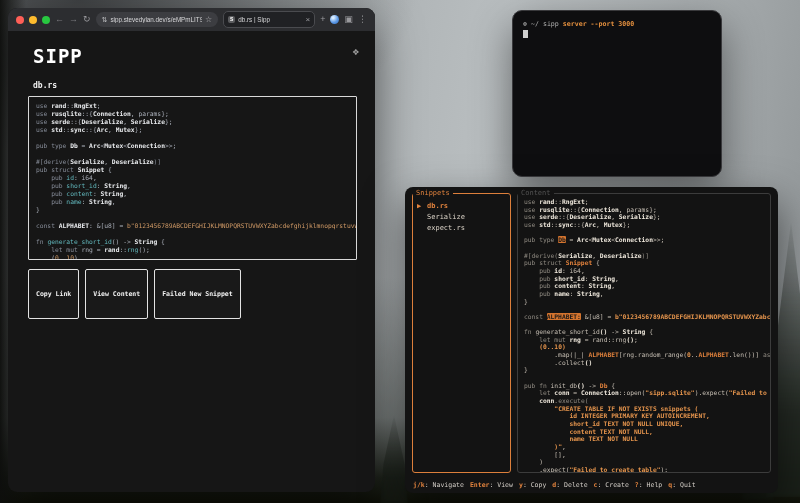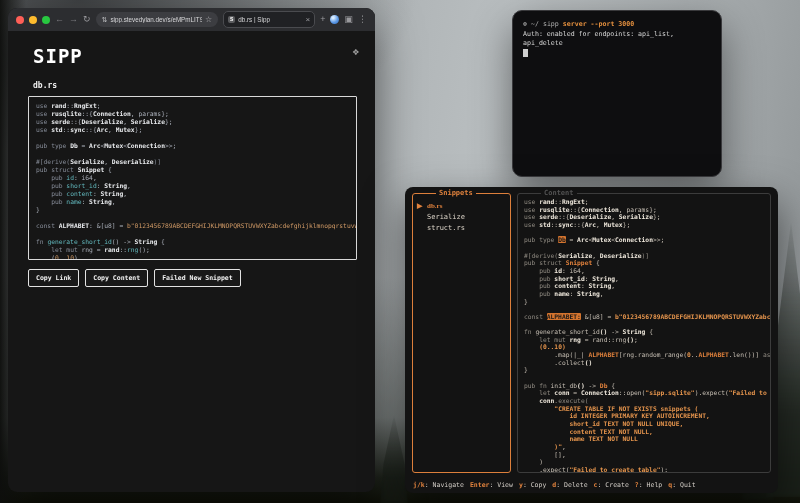--- a/index.html
+++ b/index.html
@@ -49,42 +49,42 @@
   .snipname { color:#f0f0f0; font-size:8px; font-weight:bold; margin:14px 0 6px 5px; }
   .codebox { border:1px solid #d9d9d9; border-radius:1px; padding:5px 7px; height:164px; overflow:hidden; }
   .cl { white-space:pre; }
   .web-code { color:#a9aeb8; font-size:6.3px; line-height:8px; }
   .web-code .tk-k { color:#868c98; }
   .web-code .tk-w { color:#e9ebee; font-weight:bold; }
   .web-code .tk-t { color:#62b8bd; }
   .web-code .tk-o { color:#d19a66; }
   .btnrow { margin-top:9px; display:flex; gap:6px; }
   .btnrow button { font-family:"DejaVu Sans Mono", monospace; font-size:6.5px; font-weight:bold; color:#f2f2f2;
-    background:#191919; border:1px solid #e3e3e3; border-radius:2px; padding:4px 7px; }
+    background:#191919; border:1px solid #e3e3e3; border-radius:2px; padding:20px 7px; }
 
   
   .terminal { position:absolute; left:500px; top:10px; width:210px; height:167px; background:#0e0e10;
     border:1px solid #39393c; border-radius:10px; box-shadow:0 16px 40px rgba(0,0,0,.45);
     padding:9px 10px; font-family:"DejaVu Sans Mono", monospace; font-size:6.6px; line-height:9.6px; color:#d8d8d8;margin-left:12px; }
   .pglyph { color:#b5b5b5; } .ppath, .papp { color:#aeaeae; }
   .pcmd { color:#e6913f; font-weight:bold; }
   .cursor { display:inline-block; width:4.5px; height:7.5px; background:#cfcfcf; vertical-align:middle; }
 
   
   .tui { position:absolute; left:405px; top:187px; width:373px; height:306px; background:#131313;
     border-radius:8px; box-shadow:0 16px 40px rgba(0,0,0,.55); font-family:"DejaVu Sans Mono", monospace; }
   .panel { position:absolute; border-radius:3px; }
   .panel.left { left:7px; top:6px; width:99px; bottom:20px; border:1.5px solid #dd7f3b; }
   .panel.right { left:112px; top:6px; right:7px; bottom:20px; border:1px solid #3c3c3c; }
-  .ptitle { position:absolute; top:-5px; left:23px; background:#131313; padding:0 3px; font-size:7px; font-weight:bold; }
+  .ptitle { position:absolute; top:-5px; left:0; background:#131313; padding:0 3px; font-size:7px; font-weight:normal; }
   .ptitle.orange { color:#e0823d; }
   .ptitle.dimt { color:#525252; }
   .slist { padding:7px 4px; font-size:7px; line-height:11px; color:#ded6ca; }
   .sitem .arrow { display:inline-block; width:10px; color:#e0823d; }
-  .sitem.sel { color:#e0823d; font-weight:bold;font-family:Liberation Serif, serif; }
+  .sitem.sel { color:#e0823d; font-weight:bold; }
   .tui-code { padding:4px 6px; overflow:hidden; height:100%; color:#c7bfb4; font-size:6.3px; line-height:7.65px; }
   .tui-code .tk-k { color:#8f8a81; }
   .tui-code .tk-w { color:#efe8dc; font-weight:bold; }
   .tui-code .tk-o { color:#e6954d; font-weight:bold; }
   .tui-code .tk-u { color:#e0813c; font-weight:bold; }
   .tui-code .tk-h { background:#d4742e; color:#181818; font-weight:bold; border-radius:1px; }
   .statusbar { position:absolute; left:8px; right:6px; bottom:4px; font-size:6.5px; white-space:nowrap; overflow:hidden; }
   .sbitem { margin-right:6px; }
   .sbkey { color:#e0823d; font-weight:bold; }
   .sbact { color:#d3cec7; }
@@ -142,46 +142,45 @@
         <div class="cl"><span class="tk-b">}</span></div>
         <div class="cl">&nbsp;</div>
         <div class="cl"><span class="tk-k">const </span><span class="tk-w">ALPHABET</span><span class="tk-b">: &amp;[u8] = </span><span class="tk-o">b"0123456789ABCDEFGHIJKLMNOPQRSTUVWXYZabcdefghijklmnopqrstuvwxyz"</span></div>
         <div class="cl">&nbsp;</div>
         <div class="cl"><span class="tk-k">fn </span><span class="tk-t">generate_short_id</span><span class="tk-b">() -&gt; </span><span class="tk-w">String</span><span class="tk-b"> {</span></div>
         <div class="cl"><span class="tk-b">    </span><span class="tk-k">let mut </span><span class="tk-b">rng = </span><span class="tk-w">rand</span><span class="tk-b">::</span><span class="tk-t">rng</span><span class="tk-b">();</span></div>
         <div class="cl"><span class="tk-b">    (</span><span class="tk-o">0</span><span class="tk-b">..</span><span class="tk-o">10</span><span class="tk-b">)</span></div>
       </div>
     <div class="btnrow">
       <button>Copy Link</button>
-      <button>Copy Content</button>
+      <button>View Content</button>
       <button>Failed New Snippet</button>
     </div>
   </div>
 </section>
 
 <section class="terminal">
   <div class="tline">
     <span class="pglyph">⊛</span>
     <span class="ppath">~/</span>
     <span class="papp">sipp</span>
     <span class="pcmd">server --port 3000</span>
   </div>
   <div>
-      <div class="tline">Auth: enabled for endpoints: api_list, api_delete</div>
     </div>
   <span class="cursor"></span>
 </section>
 
 <section class="tui">
   <div class="panel left">
     <span class="ptitle orange">Snippets</span>
     <div class="slist">
         <div class="sitem sel"><span class="arrow">▶</span><span>db.rs</span></div>
         <div class="sitem"><span class="arrow"></span><span>Serialize</span></div>
-        <div class="sitem"><span class="arrow"></span><span>struct.rs</span></div>
+        <div class="sitem"><span class="arrow"></span><span>expect.rs</span></div>
       </div>
   </div>
   <div class="panel right">
     <span class="ptitle dimt">Content</span>
     <div class="tui-code">
         <div class="cl"><span class="tk-k">use </span><span class="tk-w">rand</span><span class="tk-b">::</span><span class="tk-w">RngExt</span><span class="tk-b">;</span></div>
         <div class="cl"><span class="tk-k">use </span><span class="tk-w">rusqlite</span><span class="tk-b">::{</span><span class="tk-w">Connection</span><span class="tk-b">, params};</span></div>
         <div class="cl"><span class="tk-k">use </span><span class="tk-w">serde</span><span class="tk-b">::{</span><span class="tk-w">Deserialize</span><span class="tk-b">, </span><span class="tk-w">Serialize</span><span class="tk-b">};</span></div>
         <div class="cl"><span class="tk-k">use </span><span class="tk-w">std</span><span class="tk-b">::</span><span class="tk-w">sync</span><span class="tk-b">::{</span><span class="tk-w">Arc</span><span class="tk-b">, </span><span class="tk-w">Mutex</span><span class="tk-b">};</span></div>
         <div class="cl">&nbsp;</div>

